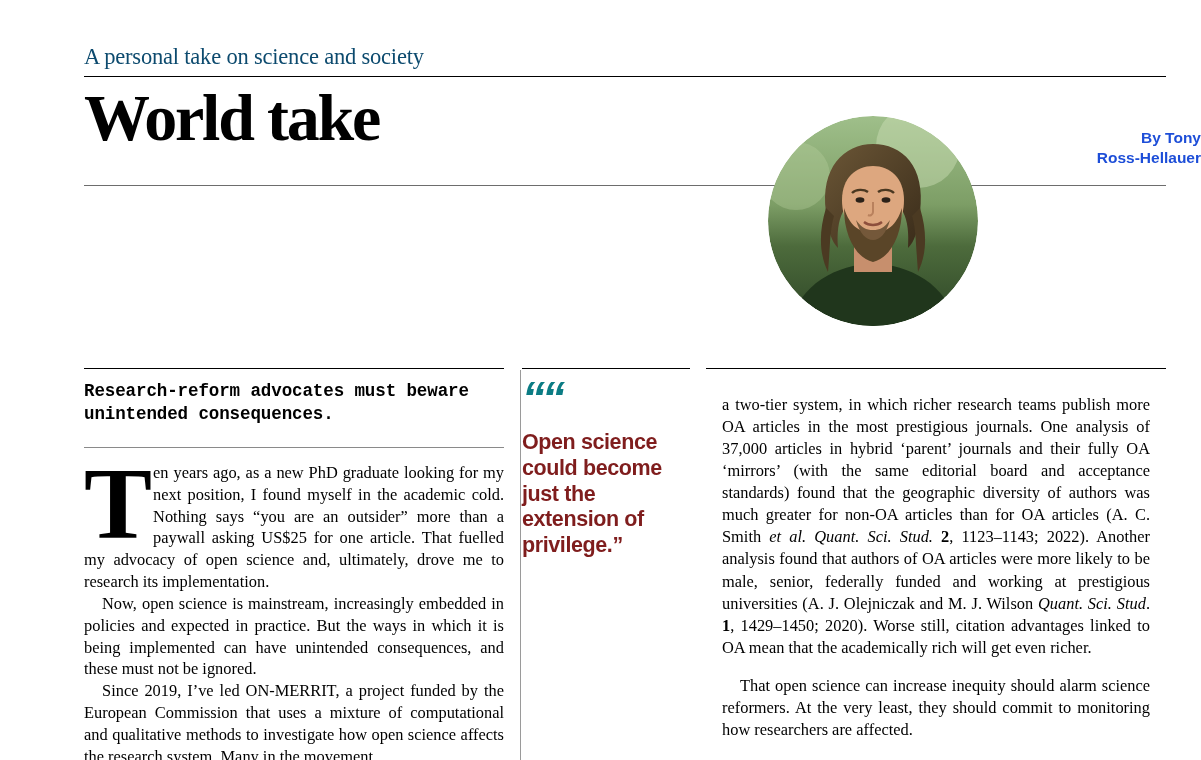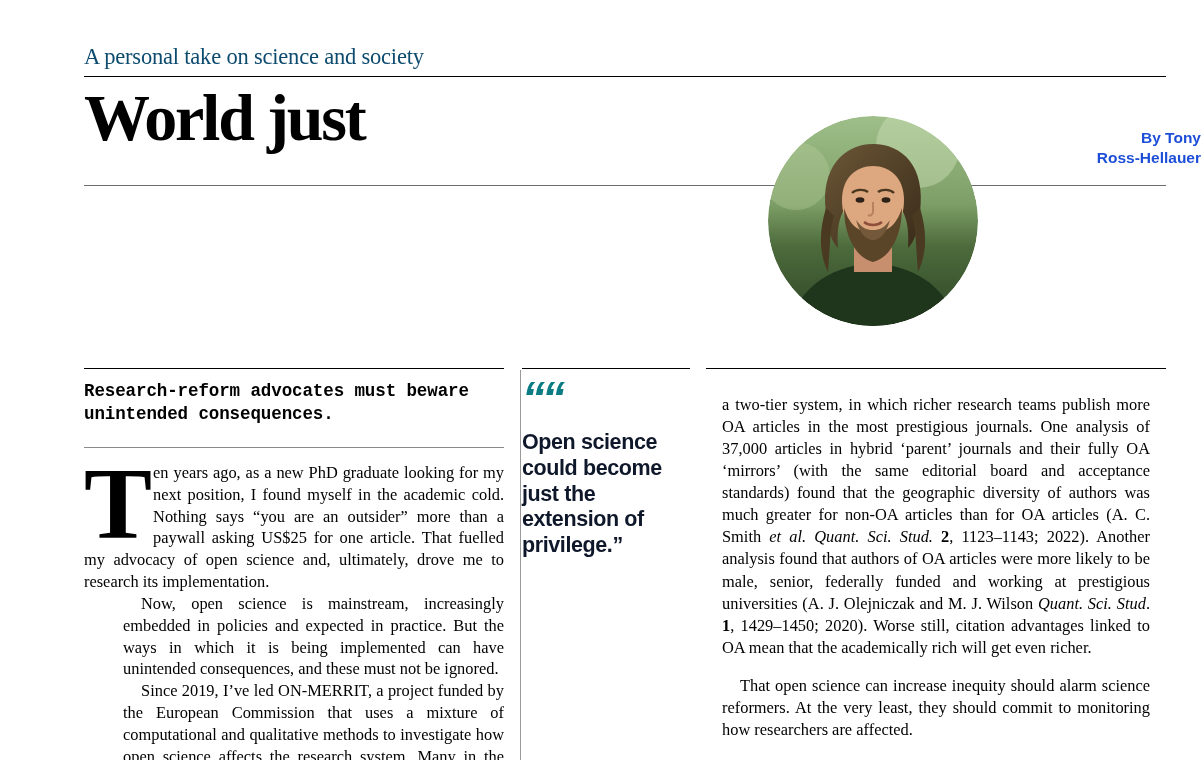--- a/index.html
+++ b/index.html
@@ -135,21 +135,21 @@
     position: absolute;
     left: 84px;
     top: 462px;
     width: 420px;
     font-size: 16.4px;
     line-height: 1.33;
     text-align: justify;
     hyphens: auto;
   }
   .col1 p { margin: 0; }
-  .col1 p + p { text-indent: 1.1em; margin-left: 39px; }
+  .col1 p + p { text-indent: 1.1em; }
   .dropcap {
     float: left;
     font-family: "Liberation Serif", serif;
     font-weight: bold;
     font-size: 102px;
     line-height: 0.78;
     margin: 2px 4px 0 0;
     letter-spacing: -3px;
   }
 
@@ -169,21 +169,21 @@
     font-style: italic;
     height: 40px;
   }
   .quote-text {
     margin-top: 8px;
     font-family: "Liberation Sans", sans-serif;
     font-weight: bold;
     font-size: 21.5px;
     line-height: 1.2;
     letter-spacing: -0.4px;
-    color: #0f172a;
+    color: #7f1d1d;
   }
 
   .col-divider {
     position: absolute;
     left: 520px;
     top: 370px;
     height: 390px;
     border-left: 1px solid #9a9a9a;
   }
 
@@ -204,21 +204,21 @@
 </style>
 </head>
 <body>
 
 <div class="page">
 
   <div class="masthead">
     <div class="kicker">A personal take on science and society</div>
     <div class="rule-top"></div>
     <div class="worldview-block">
-      <div class="worldview">World just</div>
+      <div class="worldview">World take</div>
     </div>
     <div class="rule-thin"></div>
   </div>
 
   <div class="byline">
     <div>By Tony</div>
     <div>Ross-Hellauer</div>
   </div>
 
   <div class="portrait">

